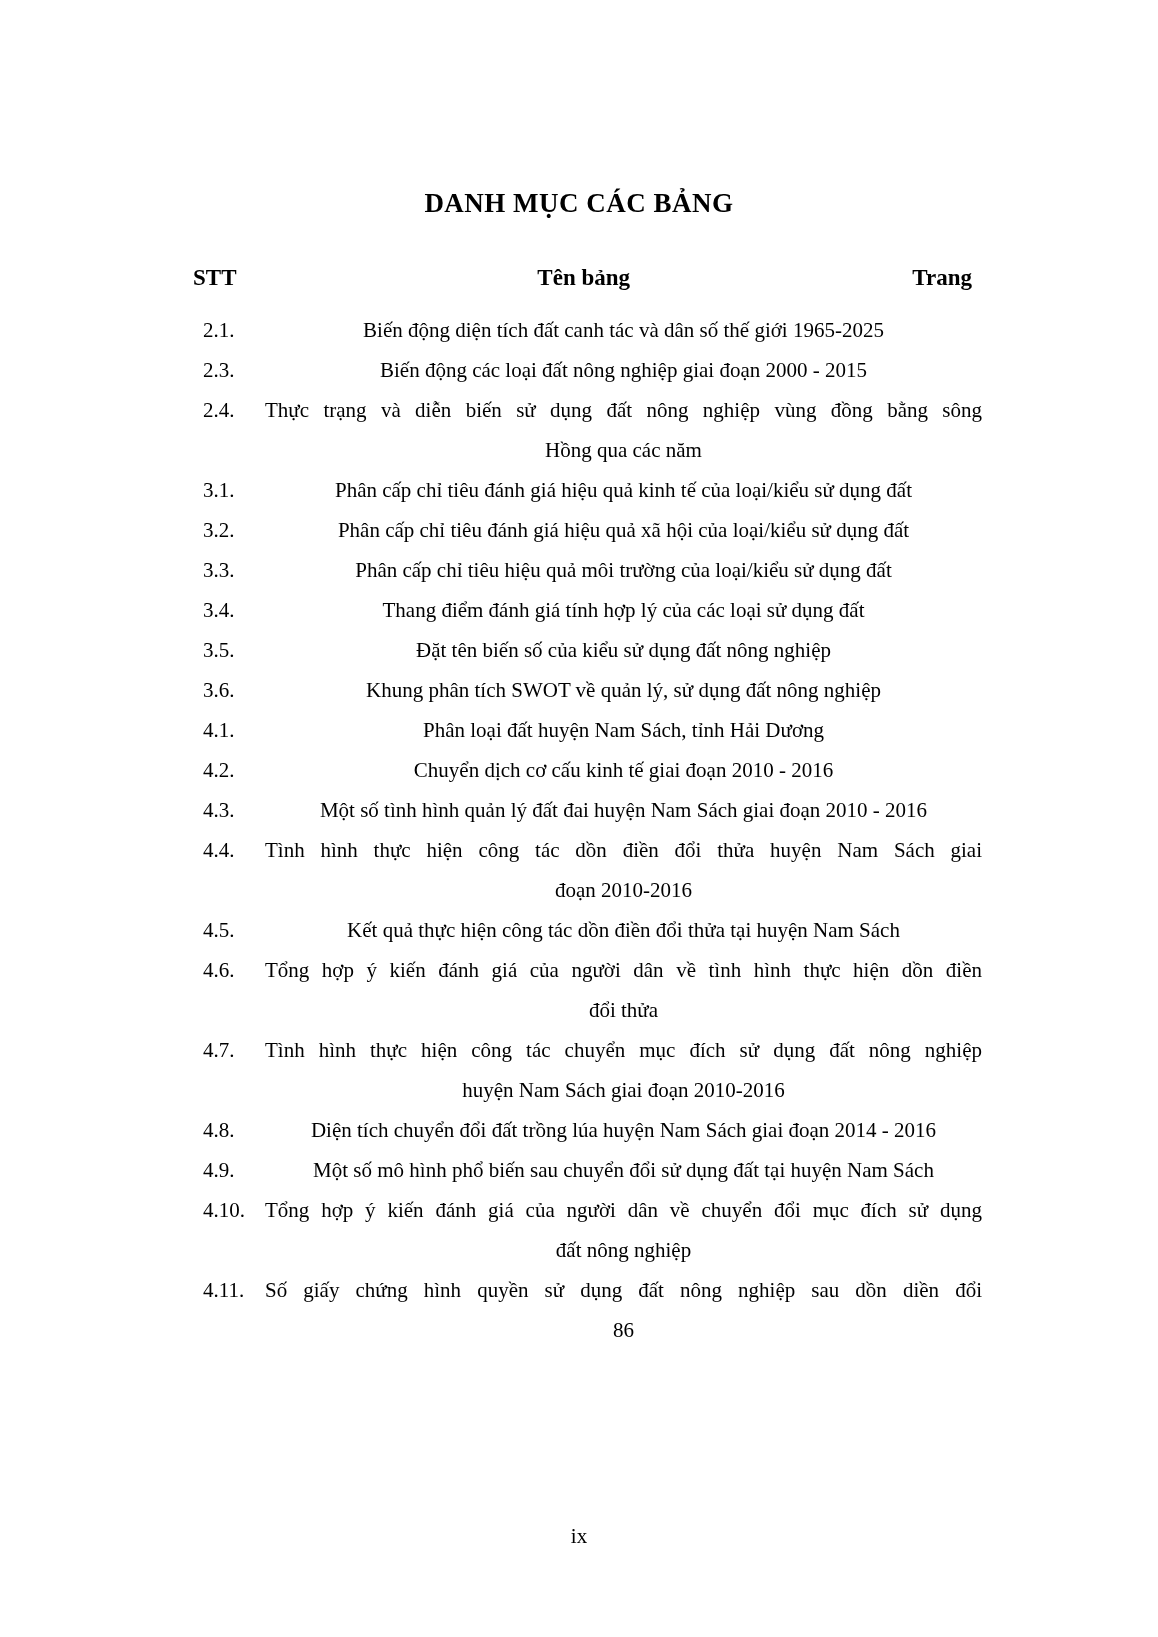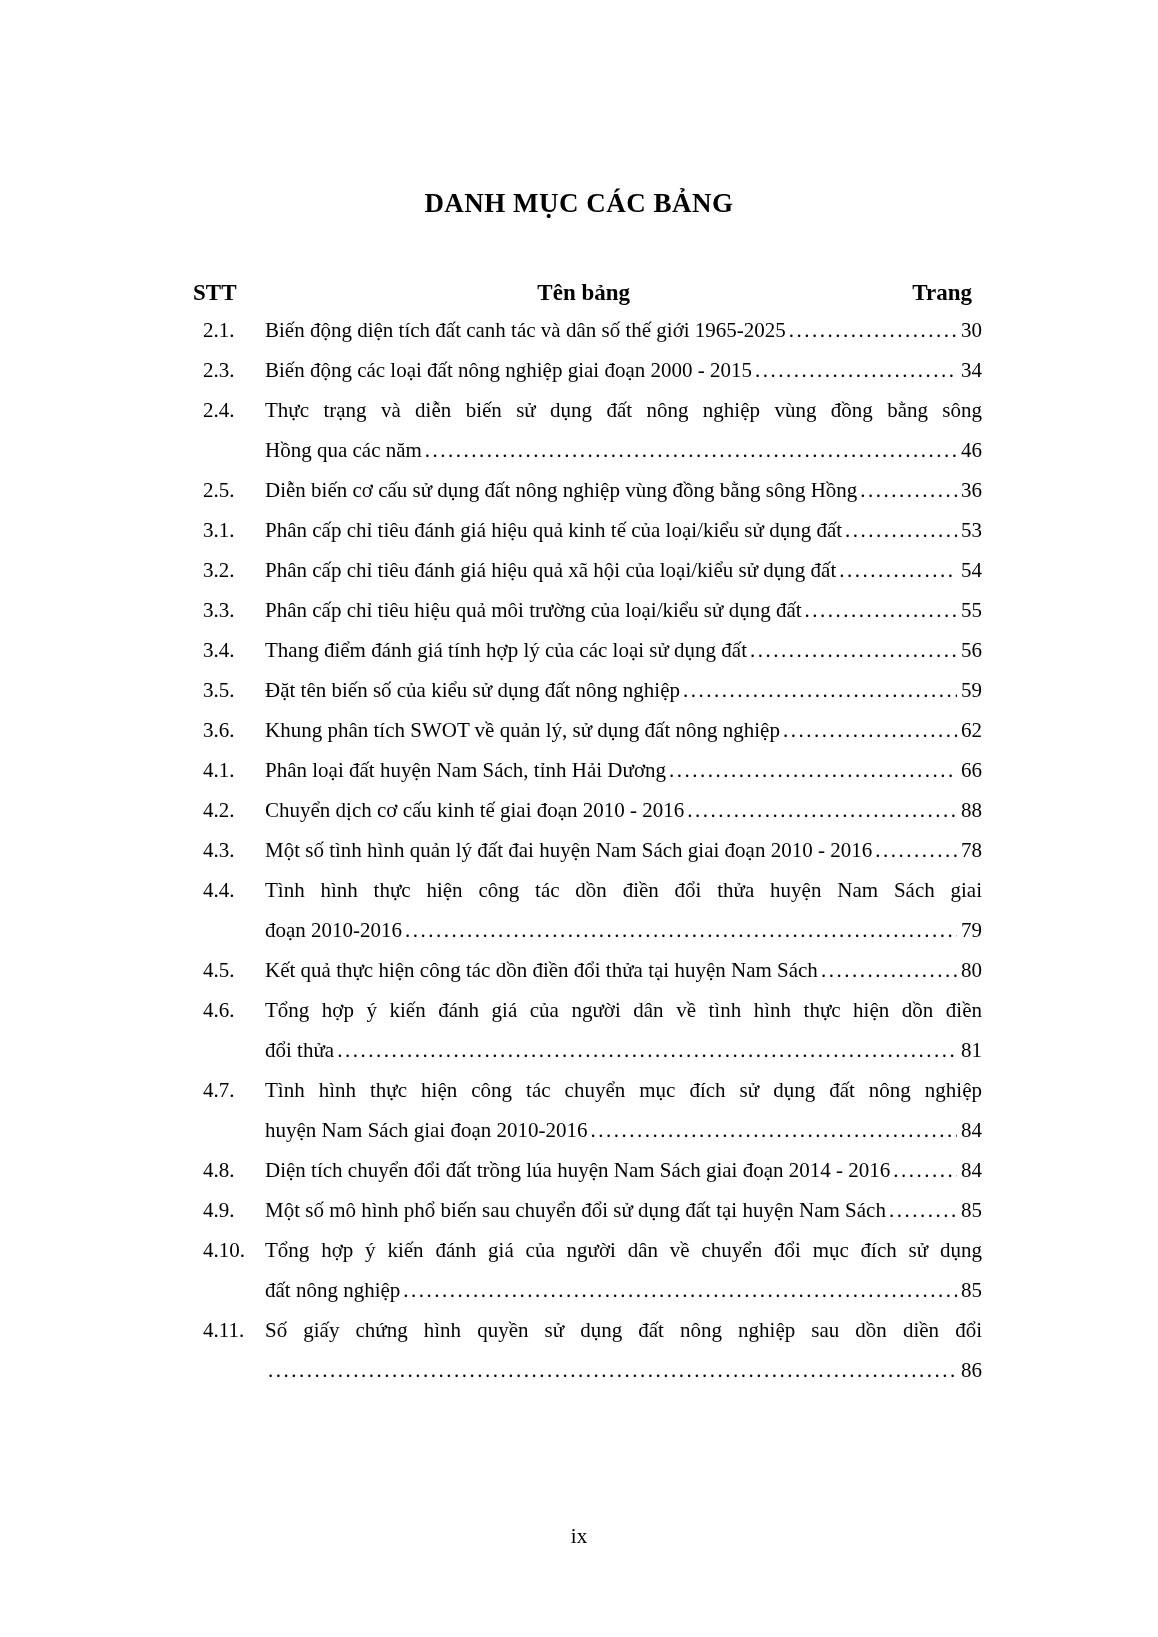--- a/index.html
+++ b/index.html
@@ -31,21 +31,21 @@
     position: absolute;
     top: 262px;
     left: 193px;
     width: 779px;
     display: flex;
     align-items: baseline;
     font-size: 23px;
     font-weight: bold;
     line-height: 32px;
   }
-  .h-stt   { width: 62px; flex: none; text-align: left; margin-top: 15px; }
+  .h-stt   { width: 62px; flex: none; text-align: left; }
   .h-name  { flex: 1; text-align: center; }
   .h-page  { flex: none; text-align: right; }
   .entries {
     position: absolute;
     top: 310px;
     left: 193px;
     width: 779px;
     font-size: 21px;
     margin-left: 10px;
   }
@@ -63,20 +63,21 @@
     overflow: hidden;
   }
   .first-justified {
     white-space: normal;
     text-align: justify;
     text-align-last: justify;
   }
   .leader-line {
     display: flex;
     align-items: center;
+    flex-direction: column;
   }
   .leader-line .txt { white-space: nowrap; flex: none; }
   .leader-line .dots {
     flex: 1;
     min-width: 0;
     overflow: hidden;
     white-space: nowrap;
     margin: 0 4px 0 3px;
   }
   .leader-line .dots::before {
@@ -135,30 +136,20 @@
     <div class="entry-lines">
           <div class="line first-justified">Thực trạng và diễn biến sử dụng đất nông nghiệp vùng đồng bằng sông</div>
           <div class="line leader-line">
             <span class="txt">Hồng qua các năm</span>
             <span class="dots"></span>
             <span class="pg">46</span>
           </div>
         </div>
   </div>
 
-  <div class="entry">
-    <span class="num">2.5.</span>
-    <div class="entry-lines">
-          <div class="line leader-line">
-            <span class="txt">Diễn biến cơ cấu sử dụng đất nông nghiệp  vùng đồng bằng sông Hồng</span>
-            <span class="dots"></span>
-            <span class="pg">36</span>
-          </div>
-        </div>
-  </div>
 
   <div class="entry">
     <span class="num">3.1.</span>
     <div class="entry-lines">
           <div class="line leader-line">
             <span class="txt">Phân cấp chỉ tiêu đánh giá hiệu quả kinh tế của loại/kiểu sử dụng đất</span>
             <span class="dots"></span>
             <span class="pg">53</span>
           </div>
         </div>

